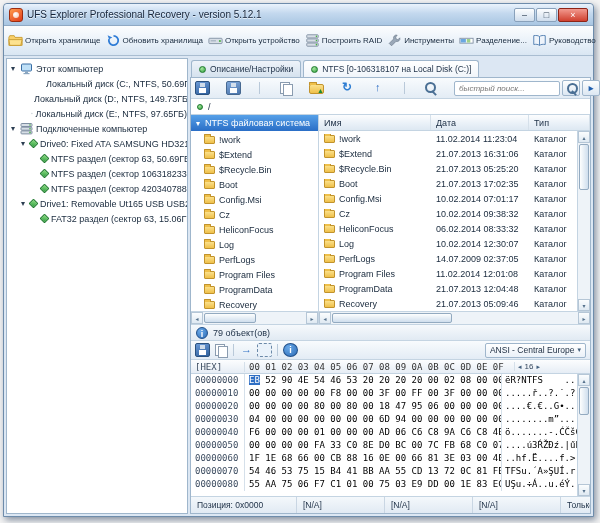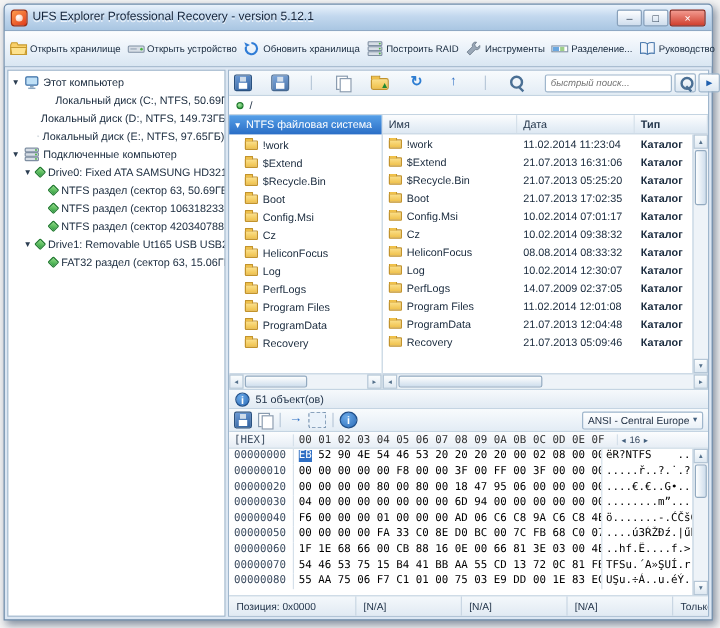--- a/index.html
+++ b/index.html
@@ -92,21 +92,21 @@
     background:linear-gradient(#fbfdfe,#dfe9f2);border:1px solid #b5c6d6;}
   .sthumb-h{flex:0 0 52px;margin:1px;background:linear-gradient(#fdfefe,#cfdeed);border:1px solid #93aac0;border-radius:2px;}
   .sthumb-v{flex:0 0 46px;margin:1px;background:linear-gradient(90deg,#fdfefe,#cfdeed);border:1px solid #93aac0;border-radius:2px;}
   .sfill{flex:1;}
   .flist{flex:1;display:flex;flex-direction:column;min-width:0;min-height:0;}
   .fl-head{height:16px;flex:0 0 16px;display:flex;background:linear-gradient(#fcfdfe,#eaf1f8 55%,#dde8f2);
     border-bottom:1px solid #c4d4e2;font-size:9px;color:#22344a;}
   .fl-col{display:flex;align-items:center;padding:0 5px;border-right:1px solid #d5e0ea;}
   .c-name{width:112px;flex:0 0 112px;}
   .c-date{width:98px;flex:0 0 98px;}
-  .c-type{flex:1;font-weight:bold;}
+  .c-type{flex:1;}
   .fl-mid{flex:1;display:flex;min-height:0;}
   .fl-rows{flex:1;overflow:hidden;}
   .fl-row{height:15px;display:flex;align-items:center;font-size:9px;color:#18293c;}
   .fl-cell{display:flex;align-items:center;gap:4px;padding:0 5px;white-space:nowrap;overflow:hidden;}
   
   .objbar{height:17px;flex:0 0 17px;display:flex;align-items:center;gap:5px;padding:0 5px;font-size:9px;color:#22344a;
     background:linear-gradient(#f6f9fc,#e1eaf3);border-top:1px solid #c4d4e2;border-bottom:1px solid #c4d4e2;}
   
   .hextb{height:19px;flex:0 0 19px;display:flex;align-items:center;gap:3px;padding:0 4px;
     background:linear-gradient(#f8fbfd,#e3ecf5);border-bottom:1px solid #c4d4e2;}
@@ -151,32 +151,32 @@
   <div class="toolbar">
     <span class="tb-btn">
       <svg width="15" height="15" viewBox="0 0 17 17">
           <path d="M1 5l1-2h5l1 2h8v9H1z" fill="#f9d06a" stroke="#c79a2e"></path>
           <path d="M1 7.5h15l-1.5 6.5H2z" fill="#fde28f" stroke="#c79a2e"></path>
         </svg>
       <span>Открыть хранилище</span>
     </span>
     <span class="tb-btn">
       <svg width="15" height="15" viewBox="0 0 17 17">
+          <path d="M8.5 3.2a5.3 5.3 0 1 1-5 3.6" fill="none" stroke="#2f7cd6" stroke-width="2"></path>
+          <path d="M1.8 2.6l1.7 4.4 3.6-2z" fill="#2f7cd6"></path>
+        </svg>
+      <span>Обновить хранилища</span>
+    </span>
+    <span class="tb-btn">
+      <svg width="15" height="15" viewBox="0 0 17 17">
           <rect x="1" y="6" width="15" height="6" rx="1" fill="#d7dee6" stroke="#7f8fa2"></rect>
           <rect x="3" y="8" width="6" height="1.6" fill="#aab6c4"></rect>
           <circle cx="13.5" cy="9" r="1.2" fill="#49b13f"></circle>
         </svg>
       <span>Открыть устройство</span>
-    </span>
-    <span class="tb-btn">
-      <svg width="15" height="15" viewBox="0 0 17 17">
-          <path d="M8.5 3.2a5.3 5.3 0 1 1-5 3.6" fill="none" stroke="#2f7cd6" stroke-width="2"></path>
-          <path d="M1.8 2.6l1.7 4.4 3.6-2z" fill="#2f7cd6"></path>
-        </svg>
-      <span>Обновить хранилища</span>
     </span>
     <span class="tb-btn">
       <svg width="15" height="15" viewBox="0 0 17 17">
           <g fill="#d7dee6" stroke="#7f8fa2">
             <rect x="2" y="2" width="13" height="3.6" rx=".8"></rect>
             <rect x="2" y="6.7" width="13" height="3.6" rx=".8"></rect>
             <rect x="2" y="11.4" width="13" height="3.6" rx=".8"></rect>
           </g>
           <g fill="#49b13f">
             <circle cx="13" cy="3.8" r=".9"></circle>
@@ -289,20 +289,30 @@
         <span class="tlabel">Drive1: Removable Ut165 USB USB2Flash...</span>
       </div>
       <div class="trow" style="padding-left:34px">
           <span class="diam"></span>
           <span class="tlabel">FAT32 раздел (сектор 63, 15.06ГБ)</span>
         </div>
     </div>
 
     <div class="content">
 
+      <div class="tabbar">
+        <span class="tab">
+          <span class="gdot"></span>
+          <span>Описание/Настройки</span>
+        </span>
+        <span class="tab active">
+          <span class="gdot"></span>
+          <span>NTFS [0-106318107 на Local Disk (C:)]</span>
+        </span>
+      </div>
 
       <div class="panel">
 
         <div class="ftb">
           <span class="mi mi-save"></span>
           <span class="mi mi-save" style="opacity:.85"></span>
           <span class="sep"></span>
           <span class="mi mi-copy"></span>
           <span class="mi mi-folder mi-arrow"></span>
           <span class="mi mi-refresh"></span>
@@ -443,21 +453,21 @@
                       <span>Cz</span>
                     </span>
                     <span class="fl-cell c-date">10.02.2014 09:38:32</span>
                     <span class="fl-cell c-type">Каталог</span>
                   </div>
                   <div class="fl-row">
                     <span class="fl-cell c-name">
                       <span class="fico"></span>
                       <span>HeliconFocus</span>
                     </span>
-                    <span class="fl-cell c-date">08.08.2014 08:33:32</span>
+                    <span class="fl-cell c-date">06.02.2014 08:33:32</span>
                     <span class="fl-cell c-type">Каталог</span>
                   </div>
                   <div class="fl-row">
                     <span class="fl-cell c-name">
                       <span class="fico"></span>
                       <span>Log</span>
                     </span>
                     <span class="fl-cell c-date">10.02.2014 12:30:07</span>
                     <span class="fl-cell c-type">Каталог</span>
                   </div>
@@ -505,21 +515,21 @@
               <span class="sarr">◂</span>
               <span class="sthumb-h" style="flex:0 0 120px"></span>
               <span class="sfill"></span>
               <span class="sarr">▸</span>
             </div>
           </div>
         </div>
 
         <div class="objbar">
           <span class="mi mi-info" style="width:12px;height:12px"></span>
-          <span>51 объект(ов)</span>
+          <span>79 объект(ов)</span>
         </div>
 
         <div class="hextb">
           <span class="mi mi-save"></span>
           <span class="mi mi-copy"></span>
           <span class="sep"></span>
           <span class="mi mi-goto"></span>
           <span class="mi mi-block"></span>
           <span class="sep"></span>
           <span class="mi mi-info"></span>

